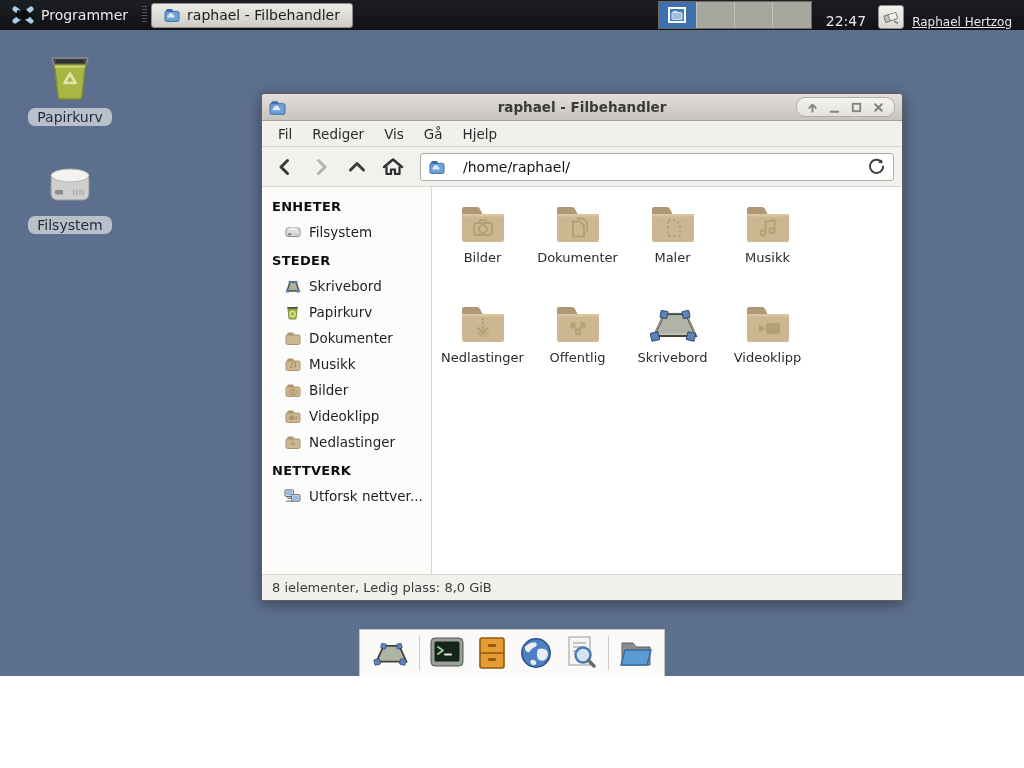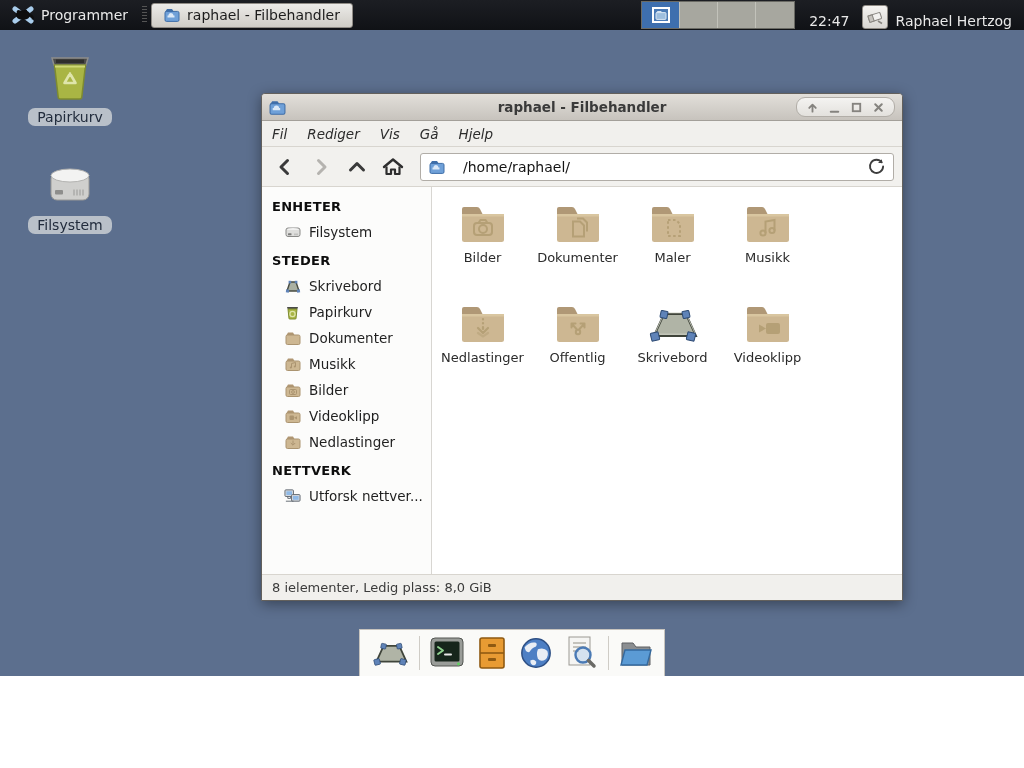--- a/index.html
+++ b/index.html
@@ -30,21 +30,21 @@
     border-radius:3px; color:#1c1c1c; padding:2px 12px; height:25px; min-width:200px; font-size:14px; }
   .panel-right { margin-left:auto; display:flex; align-items:flex-end;padding-left:32px; }
   .pager { display:flex; height:28px; border:1px solid #6a6a64; margin-right:14px; }
   .ws { width:38px; height:26px; background:#a7a79f; border-right:1px solid #c2c2ba; display:flex; align-items:center; justify-content:center; }
   .ws:last-child { border-right:none; }
   .ws.active { background:#3e6fae; }
   .ws .mini-win { border:2px solid #fff; background:#4a7ab5; padding:1px; display:flex; }
   .clock { font-size:14px; margin-right:12px; }
   .session-btn { width:26px; height:24px; background:linear-gradient(#f4f3f1,#d8d6d2);
     border:1px solid #8f8b85; border-radius:3px; display:flex; align-items:center; justify-content:center; margin-right:8px; }
-  .user-name { font-size:14px; margin-right:6px; }
+  .user-name { font-size:12px; margin-right:6px;text-decoration:underline; }
 
   
   .desk-icon { position:absolute; width:110px; text-align:center; }
   .desk-icon .ic { display:flex; justify-content:center; margin-bottom:6px; }
   .desk-label { display:inline-block; background:#b9c0c9; color:#222c3d;
     border-radius:7px; padding:1px 9px; font-size:14px; }
 
   
   .window { position:absolute; left:261px; top:93px; width:642px; height:508px;
     background:#eceae6; border:1px solid #63605c; border-radius:4px 4px 0 0;
@@ -53,21 +53,21 @@
     border-bottom:1px solid #a39f99; border-radius:3px 3px 0 0; position:relative;
     display:flex; align-items:center; padding:0 7px; flex:0 0 27px; }
   .titlebar .title { position:absolute; left:0; right:0; text-align:center;
     font-weight:bold; color:#3a3a3a; font-size:13.5px; pointer-events:none; }
   .win-controls { margin-left:auto; display:flex; gap:9px; align-items:center;
     background:linear-gradient(#f4f3f1,#e3e1dd); border:1px solid #b2aea8;
     border-radius:9px; height:20px; padding:0 9px; z-index:2; }
   .win-controls svg { display:block; }
 
   .menubar { height:26px; background:#f1f0ed; border-bottom:1px solid #d8d5cf;
-    display:flex; align-items:center; flex:0 0 26px;font-style:italic; }
+    display:flex; align-items:center; padding-left:6px; flex:0 0 26px; }
   .menu-item { padding:4px 10px; font-size:13.5px; color:#2c2c2c; }
 
   .toolbar { height:40px; background:#f2f1ee; border-bottom:1px solid #d8d5cf;
     display:flex; align-items:center; padding:0 8px; gap:6px; flex:0 0 40px; }
   .tool-btn { width:30px; height:30px; display:flex; align-items:center; justify-content:center; border-radius:3px; }
   .pathfield { flex:1; height:28px; background:#fff; border:1px solid #b1ada7;
     border-radius:3px; display:flex; align-items:center; padding:0 8px; gap:18px; margin-left:6px; }
   .pathfield .path-text { font-size:14px; color:#141414; }
   .pathfield .refresh { margin-left:auto; display:flex; }
 

